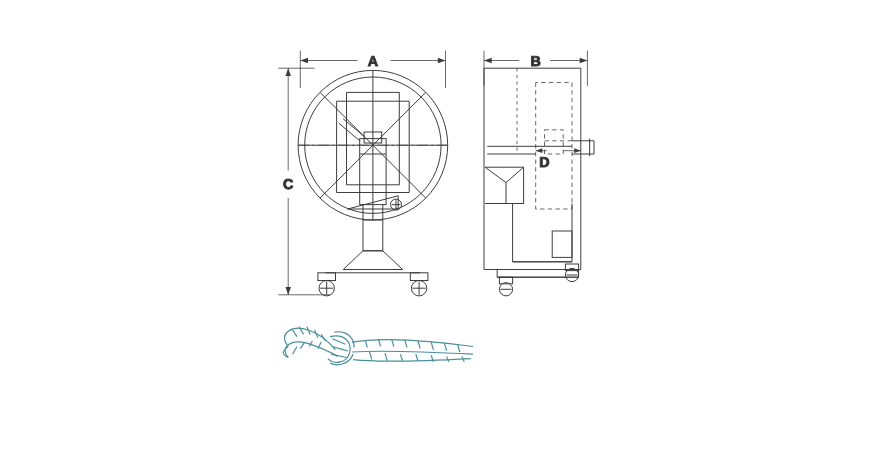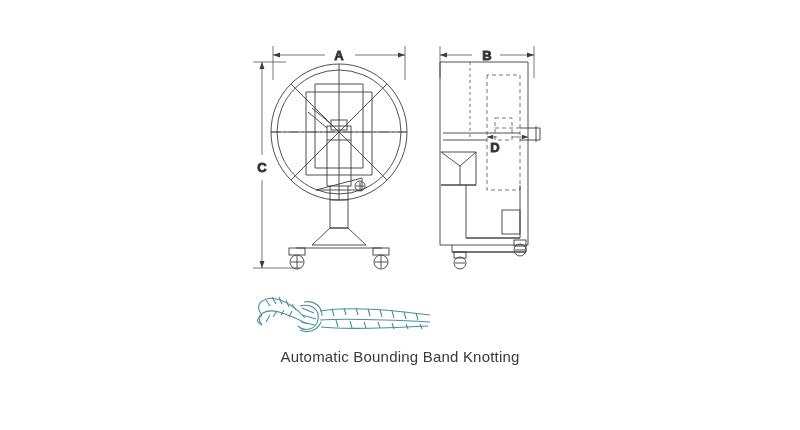--- a/index.html
+++ b/index.html
@@ -203,14 +203,13 @@
         </g>
       </g>
 
       <text class="dimlabel" x="339" y="60" text-anchor="middle">A</text>
       <text class="dimlabel" x="262" y="172" text-anchor="middle">C</text>
       <text class="dimlabel" x="487" y="60" text-anchor="middle">B</text>
       <text class="dimlabel" x="495" y="152" text-anchor="middle">D</text>
     </g>
   </svg>
 
-  <div class="caption">Automatic Bounding Band Knotting</div>
 </div>
 
 </body></html>

